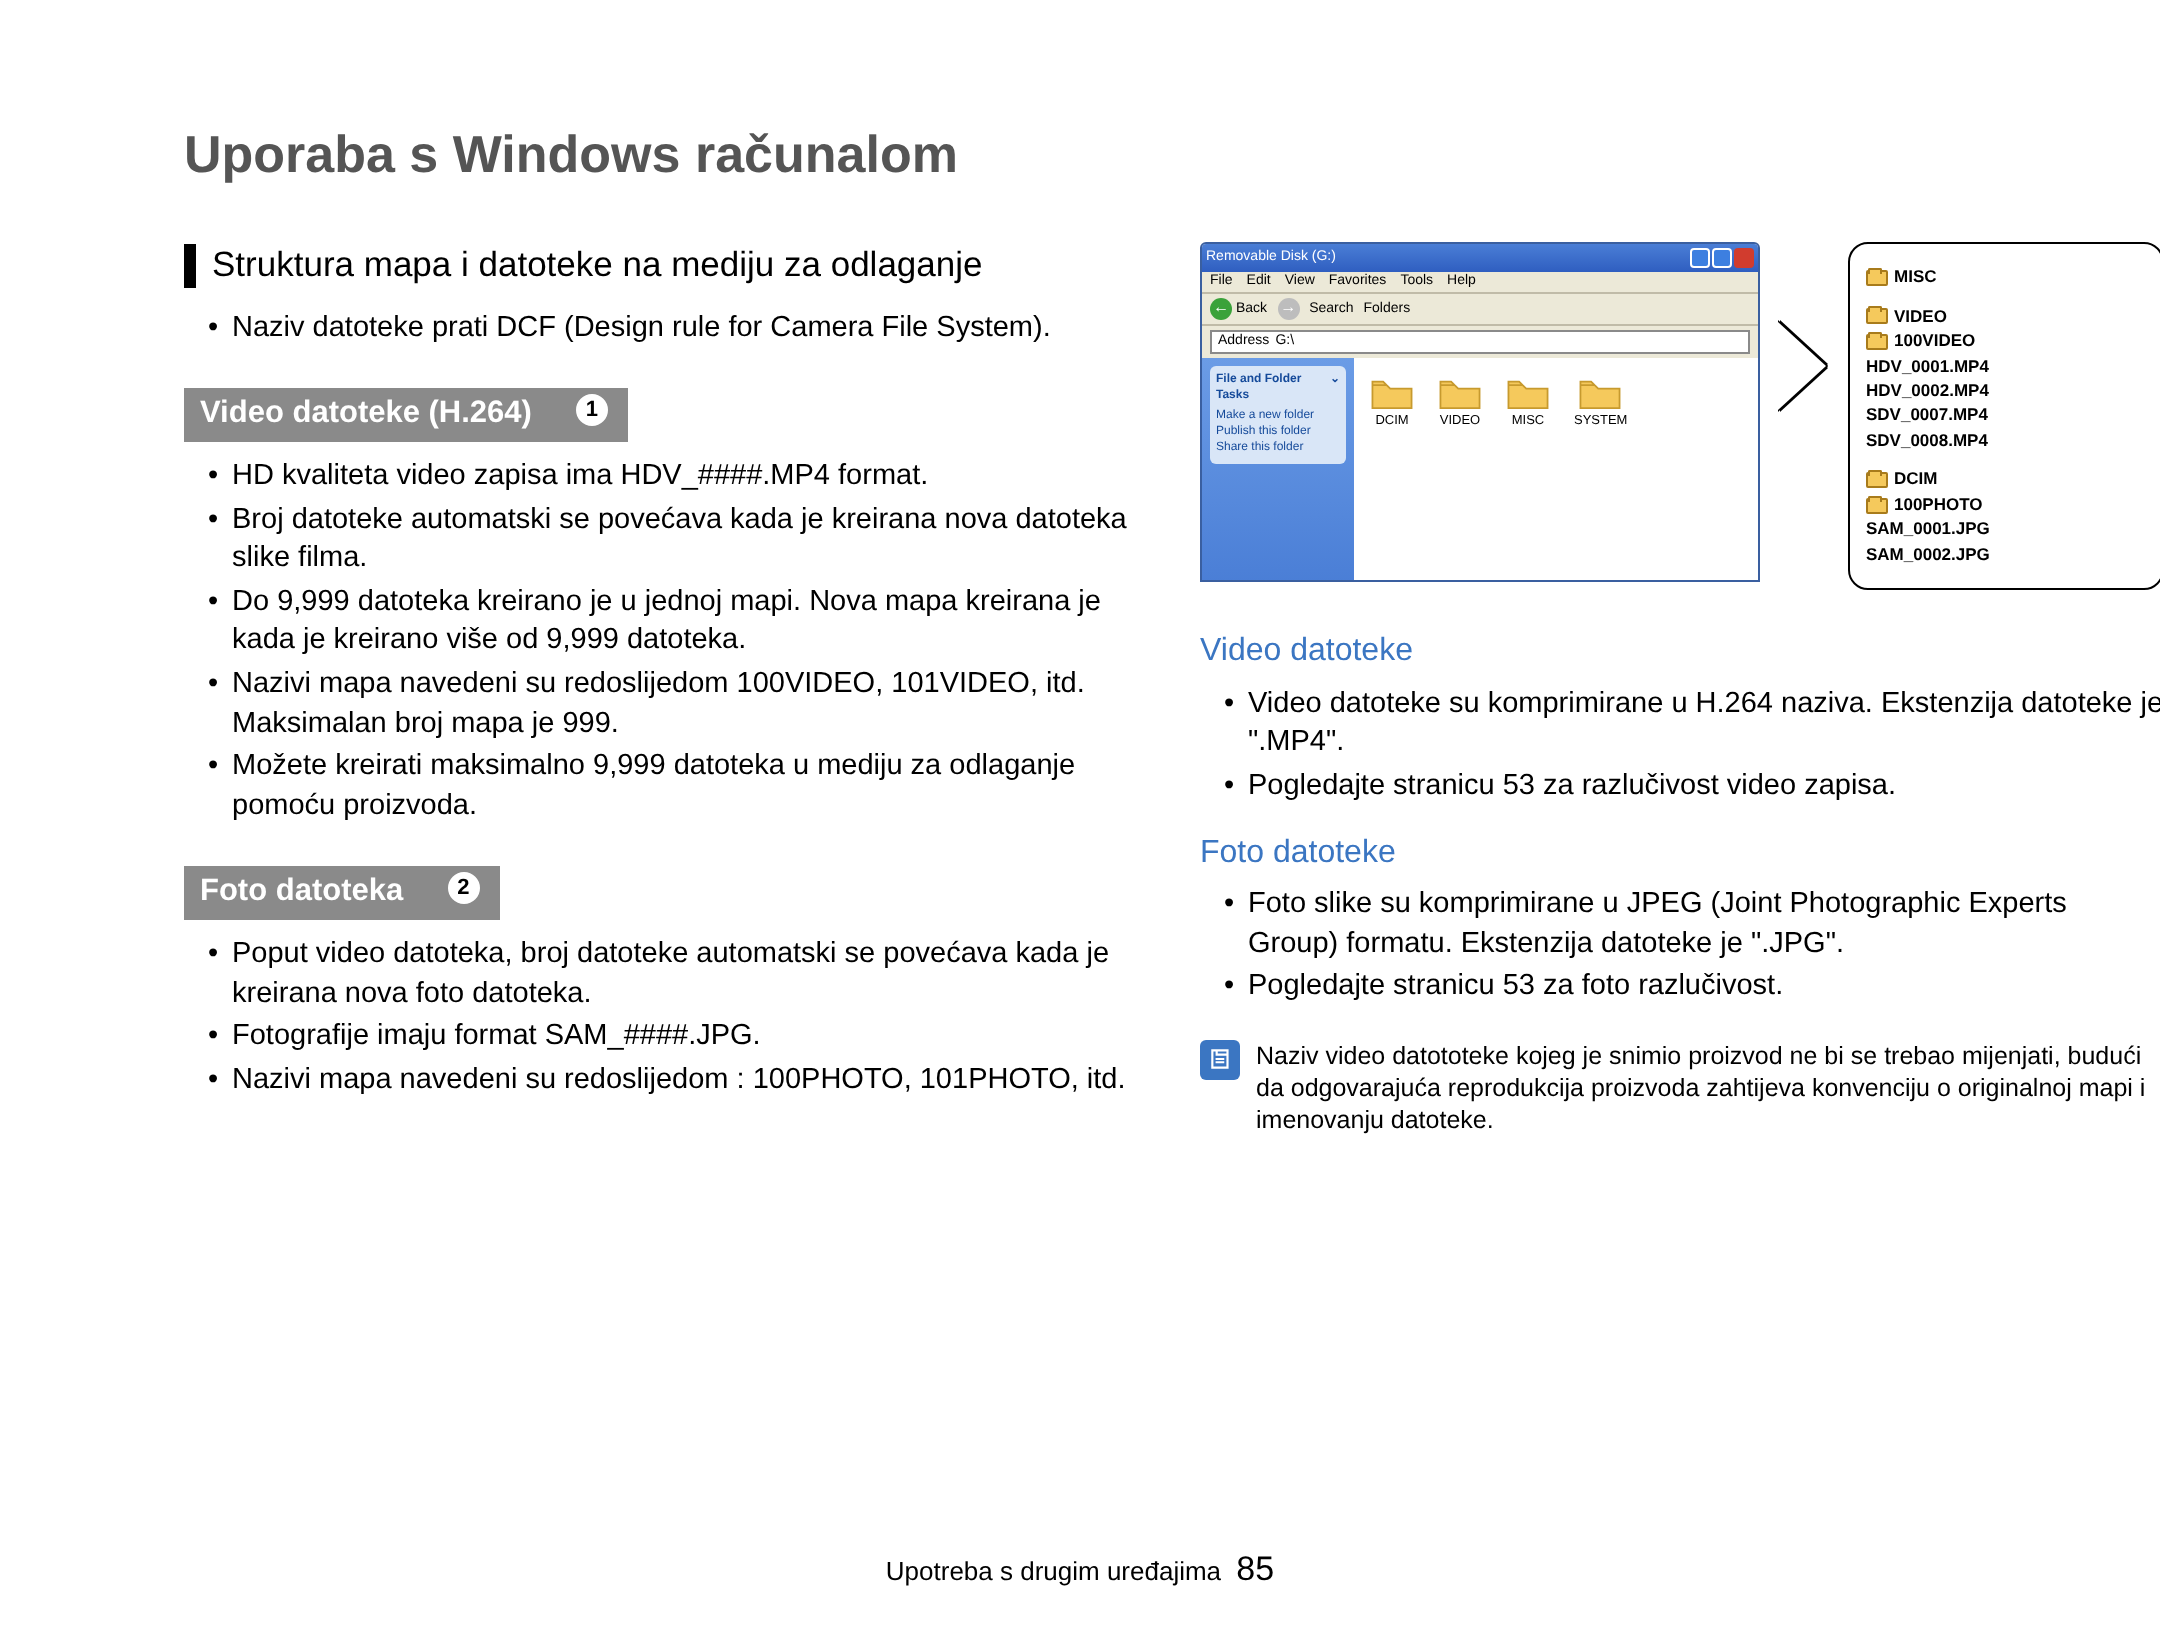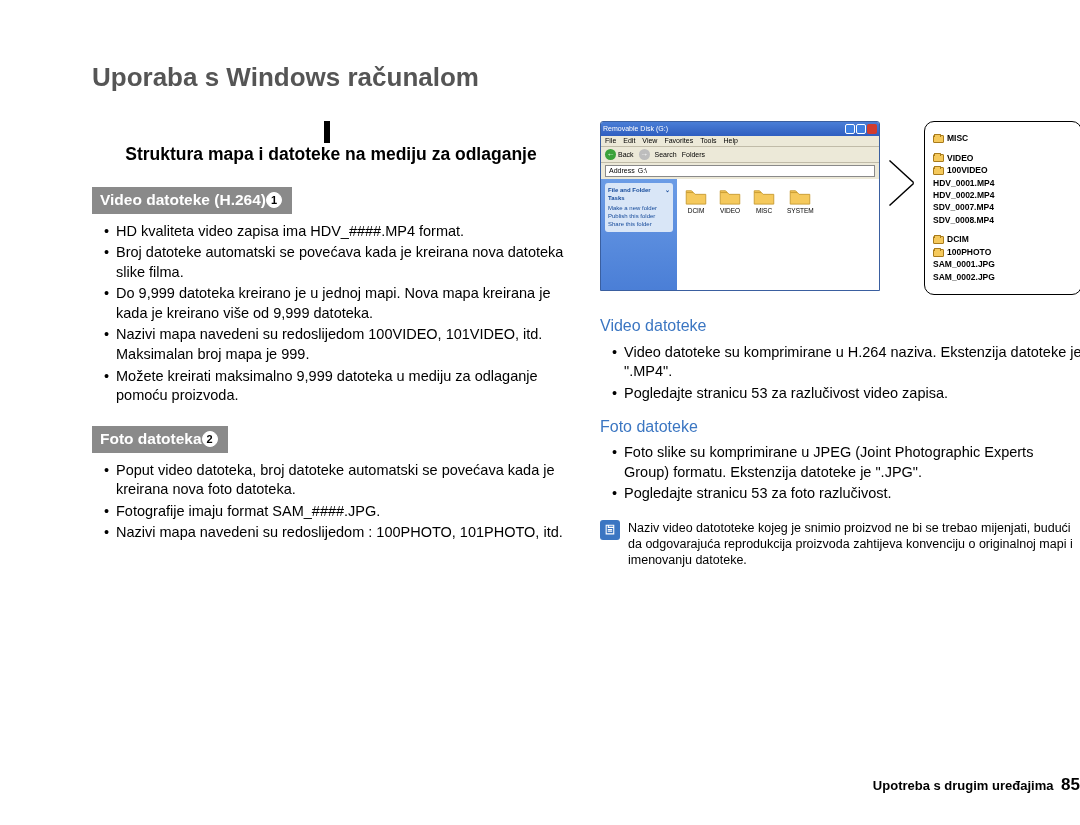--- a/index.html
+++ b/index.html
@@ -27,41 +27,40 @@
     gap: 30px;
   }
   .col { flex: 1; }
   .col-left { flex: 0 0 478px; }
   .col-right { flex: 1; }
 
   .sec-heading {
     display: flex;
     align-items: center;
     font-size: 17.5px;
-    font-weight: 700;
+    font-weight: 400;
     color: #000;
     margin-bottom: 10px;
-    flex-direction: column;
   }
   .sec-heading .bar {
     width: 6px;
     height: 22px;
     background: #000;
     margin-right: 8px;
   }
   .sub-heading {
     display: inline-flex;
-    align-items: center;
+    align-items: flex-start;
     background: #8a8a8a;
     color: #fff;
     font-size: 15.5px;
     font-weight: bold;
     padding: 3px 10px 3px 8px;
     margin: 8px 16px 8px 0;
-    gap: 0;
+    gap: 22px;
   }
   .badge-num {
     display: inline-flex;
     align-items: center;
     justify-content: center;
     width: 16px;
     height: 16px;
     border-radius: 50%;
     background: #fff;
     color: #000;
@@ -232,41 +231,41 @@
     align-items: center;
     justify-content: center;
     flex-shrink: 0;
   }
   .note-icon svg { width:13px; height:13px; stroke:#fff; stroke-width:2; fill:none; }
 
   .footer {
     position: absolute;
     bottom: 28px;
     left: 0; right: 0;
-    text-align: right;
+    text-align: center;
     font-size: 13px;
     color: #000;
-    font-weight: bold;
   }
   .footer .num { font-size: 17px; margin-left: 4px; }
 </style>
 </head>
 <body>
 
 <div class="page">
   <h1 class="page-title">Uporaba s Windows računalom</h1>
 
   <div class="columns">
 
     <div class="col col-left">
       <div class="sec-heading">
         <span class="bar"></span>
         <span>Struktura mapa i datoteke na mediju za odlaganje</span>
       </div>
       <ul class="bullets">
+        <li>Naziv datoteke prati DCF (Design rule for Camera File System).</li>
       </ul>
 
       <div class="sub-heading">
         <span>Video datoteke (H.264)</span>
         <span class="badge-num">1</span>
       </div>
       <ul class="bullets">
         <li>HD kvaliteta video zapisa ima HDV_####.MP4 format.</li>
         <li>Broj datoteke automatski se povećava kada je kreirana nova datoteka slike filma.</li>
         <li>Do 9,999 datoteka kreirano je u jednoj mapi. Nova mapa kreirana je kada je kreirano više od 9,999 datoteka.</li>

